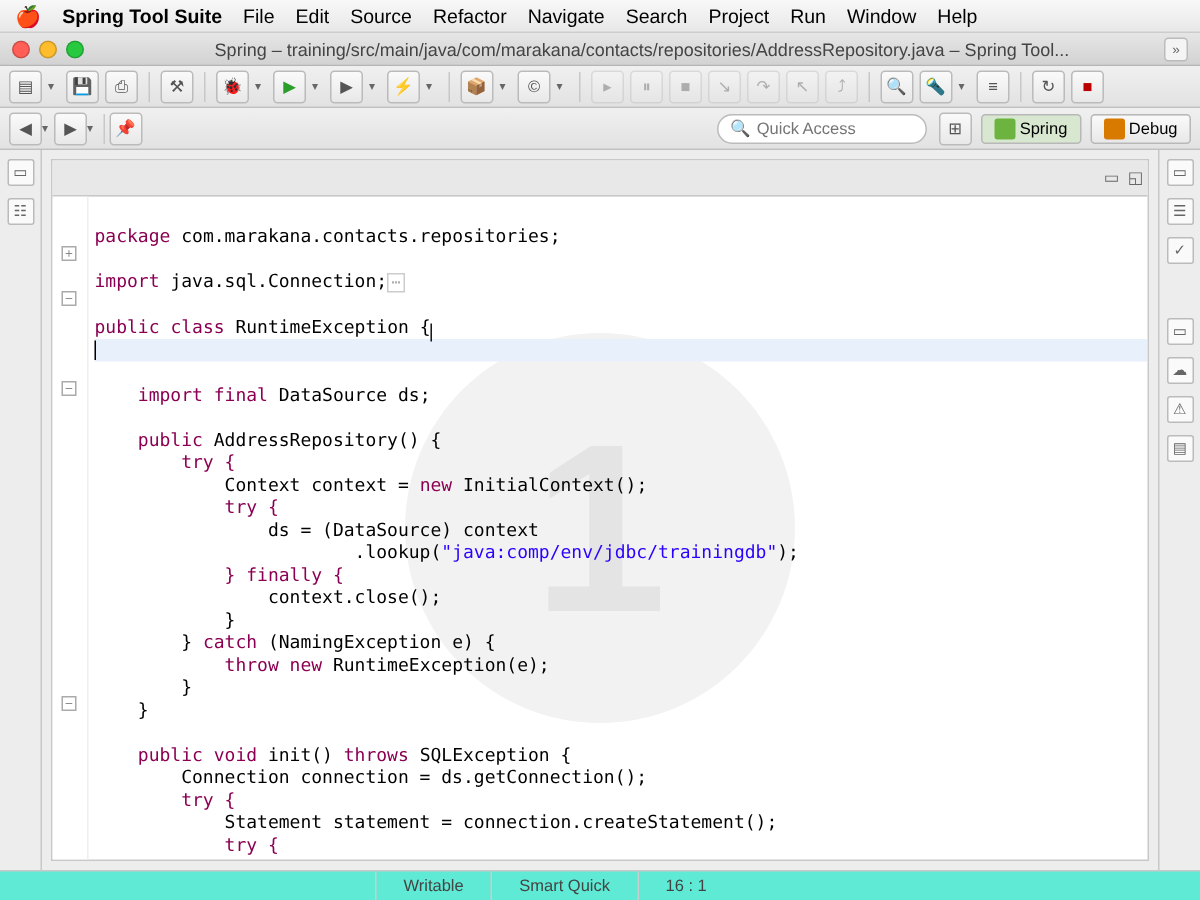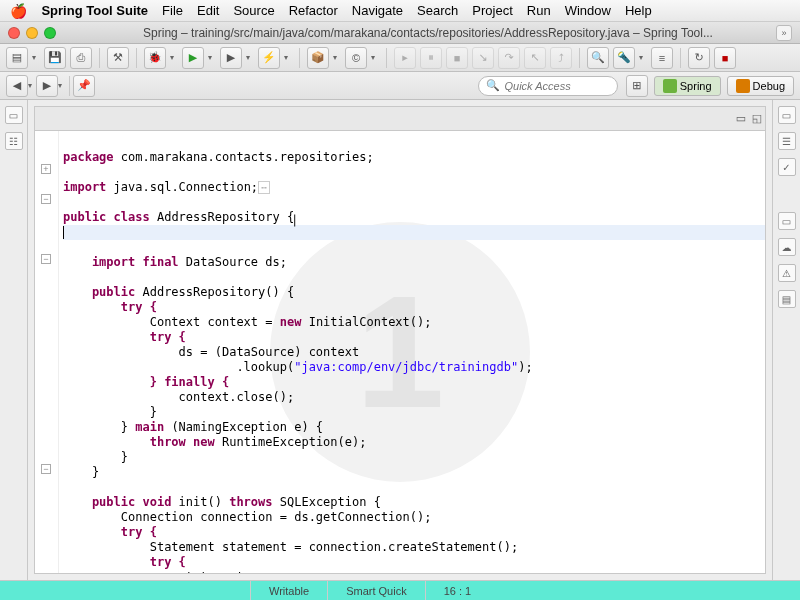--- a/index.html
+++ b/index.html
@@ -23,21 +23,21 @@
 
 
 .toolbar { height: 28px; background: linear-gradient(#f0f0f0,#e2e2e2); border-bottom: 1px solid #c0c0c0; display: flex; align-items: center; padding: 0 6px; gap: 4px; }
 .tb-btn { width: 22px; height: 22px; border: 1px solid #bbb; border-radius: 3px; background: linear-gradient(#fafafa,#e8e8e8); display: flex; align-items: center; justify-content: center; font-size: 11px; color: #555; }
 .tb-btn.disabled { opacity: 0.4; }
 .tb-sep { width: 1px; height: 20px; background: #c8c8c8; margin: 0 3px; }
 .tb-drop { width: 8px; font-size: 8px; color: #666; }
 
 .perspective-bar { height: 28px; background: linear-gradient(#f0f0f0,#e2e2e2); border-bottom: 1px solid #c0c0c0; display: flex; align-items: center; padding: 0 6px; }
 .quick-access { margin-left: auto; display: flex; align-items: center; height: 20px; border: 1px solid #bbb; border-radius: 10px; background: #fff; padding: 0 8px; width: 140px; gap: 4px; }
-.quick-access input { border: none; outline: none; font-size: 11px; width: 100%; color: #888; font-style: italic; }
+.quick-access input { border: none; outline: none; font-size: 11px; width: 100%; color: #888; }
 .persp-btn { display: flex; align-items: center; gap: 3px; padding: 2px 8px; border: 1px solid #b8b8b8; border-radius: 3px; margin-left: 6px; background: linear-gradient(#fafafa,#e8e8e8); font-size: 11px; }
 .persp-btn.active { background: #d8e8d0; }
 .persp-icon { width: 14px; height: 14px; border-radius: 2px; display: inline-block; }
 
 
 .main-area { display: flex; height: 480px; }
 .left-trim { width: 28px; background: #ededed; border-right: 1px solid #c8c8c8; padding-top: 6px; display: flex; flex-direction: column; align-items: center; gap: 8px; }
 .right-trim { width: 28px; background: #ededed; border-left: 1px solid #c8c8c8; padding-top: 6px; display: flex; flex-direction: column; align-items: center; gap: 8px; }
 .trim-icon { width: 18px; height: 18px; border: 1px solid #bbb; border-radius: 2px; background: #fafafa; font-size: 10px; display:flex; align-items:center; justify-content:center; color:#666; }
 
@@ -52,21 +52,21 @@
 
 .code-wrap { flex: 1; display: flex; overflow: hidden; position: relative; }
 .watermark { position:absolute; top:50%; left:50%; transform:translate(-50%,-50%); width:260px; height:260px; border-radius:50%; background:#f2f2f2; display:flex; align-items:center; justify-content:center; font-size:160px; color:#e4e4e4; font-weight:bold; pointer-events:none; }
 .gutter { width: 24px; background: #fff; border-right: 1px solid #eee; position: relative; font-size:10px; color:#888; }
 .fold { position:absolute; left:6px; width:10px; height:10px; border:1px solid #aaa; background:#fff; text-align:center; line-height:8px; font-size:9px; }
 .code { flex: 1; padding: 4px 0 4px 4px; font-family: Monaco, Consolas, monospace; font-size: 12px; line-height: 15px; white-space: pre; overflow: hidden; position: relative; z-index: 1; }
 .code .line { height: 15px; }
 .code .highlight-line { background: #e8f0fb; display:block; width:100%; height:15px; }
 .cursor-caret { display:inline-block; width:1px; height:13px; background:#000; vertical-align:middle; }
 
-.kw { color: #8b0052; font-weight: bold; }
+.kw { color: #8b0052; font-weight: normal; }
 .str { color: #2a00ff; }
 .field { color: #000000; text-align: right; }
 
 
 .status-bar { height: 20px; background: #5eead4; border-top: 1px solid #c8c8c8; display: flex; align-items: center; font-size: 11px; color: #444; }
 .status-cell { padding: 0 18px; border-left: 1px solid #ccc; height: 100%; display: flex; align-items: center; }
 .status-cell:first-child { border-left: none; flex: 0 0 250px; }
 
 </style>
 </head>
@@ -179,34 +179,34 @@
         <div class="fold" style="top:33px">+</div>
         <div class="fold" style="top:63px">−</div>
         <div class="fold" style="top:123px">−</div>
         <div class="fold" style="top:333px">−</div>
       </div>
       <div class="code">
 <span class="line"><span class="kw">package</span><span> com.marakana.contacts.repositories;</span></span>
 <span class="line"> </span>
 <span class="line"><span class="kw">import</span><span> java.sql.Connection;</span><span style="border:1px solid #ccc;padding:0 2px;font-size:10px;color:#aaa">⋯</span></span>
 <span class="line"> </span>
-<span class="line"><span class="kw">public</span><span class="kw"> class</span><span> AddressRepository {</span><span style="position:relative;top:3px">⎸</span></span>
+<span class="line"><span class="kw">public</span><span class="kw"> class</span><span> RuntimeException {</span><span style="position:relative;top:3px">⎸</span></span>
 <span class="highlight-line"><span class="cursor-caret"></span></span>
 <span class="line"><span class="kw">    import</span><span class="kw"> final</span><span> DataSource </span><span class="field">ds</span><span>;</span></span>
 <span class="line"> </span>
 <span class="line"><span class="kw">    public</span><span> AddressRepository() {</span></span>
 <span class="line"><span class="kw">        try {</span></span>
 <span class="line"><span>            Context context = </span><span class="kw">new</span><span> InitialContext();</span></span>
 <span class="line"><span class="kw">            try {</span></span>
 <span class="line"><span>                </span><span class="field">ds</span><span> = (DataSource) context</span></span>
 <span class="line"><span>                        .lookup(</span><span class="str">"java:comp/env/jdbc/trainingdb"</span><span>);</span></span>
 <span class="line"><span class="kw">            } finally {</span></span>
 <span class="line"><span>                context.close();</span></span>
 <span class="line"><span>            }</span></span>
-<span class="line"><span>        } </span><span class="kw">main</span><span> (NamingException e) {</span></span>
+<span class="line"><span>        } </span><span class="kw">catch</span><span> (NamingException e) {</span></span>
 <span class="line"><span class="kw">            throw</span><span class="kw"> new</span><span> RuntimeException(e);</span></span>
 <span class="line"><span>        }</span></span>
 <span class="line"><span>    }</span></span>
 <span class="line"> </span>
 <span class="line"><span class="kw">    public</span><span class="kw"> void</span><span> init() </span><span class="kw">throws</span><span> SQLException {</span></span>
 <span class="line"><span>        Connection connection = </span><span class="field">ds</span><span>.getConnection();</span></span>
 <span class="line"><span class="kw">        try {</span></span>
 <span class="line"><span>            Statement statement = connection.createStatement();</span></span>
 <span class="line"><span class="kw">            try {</span></span>
 <span class="line"><span>                statement</span></span>

